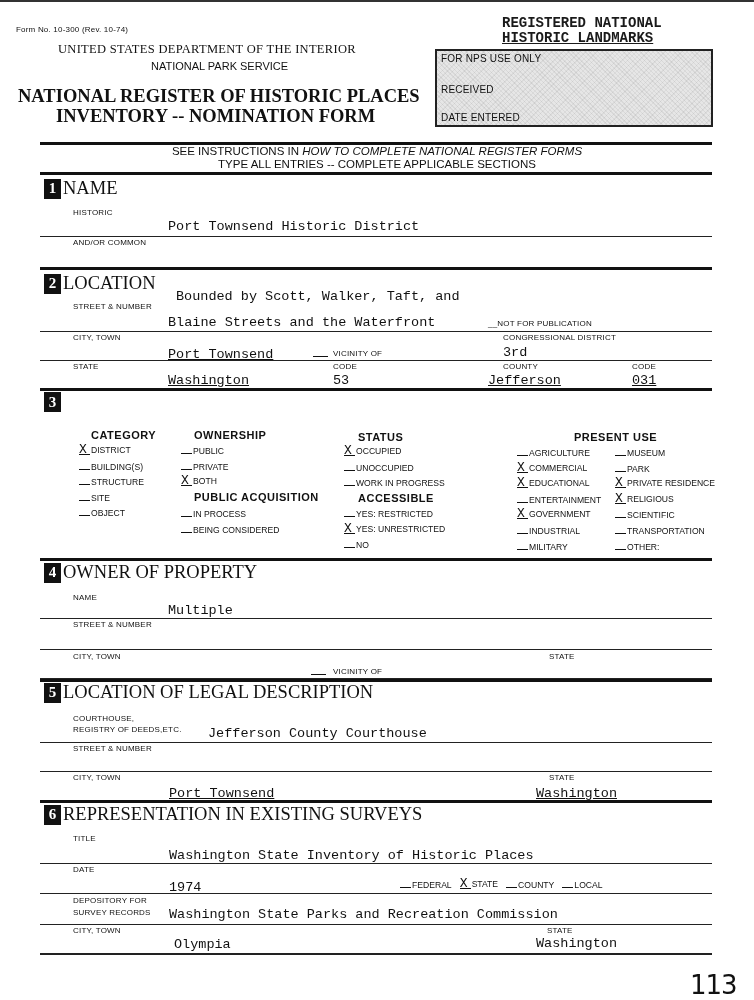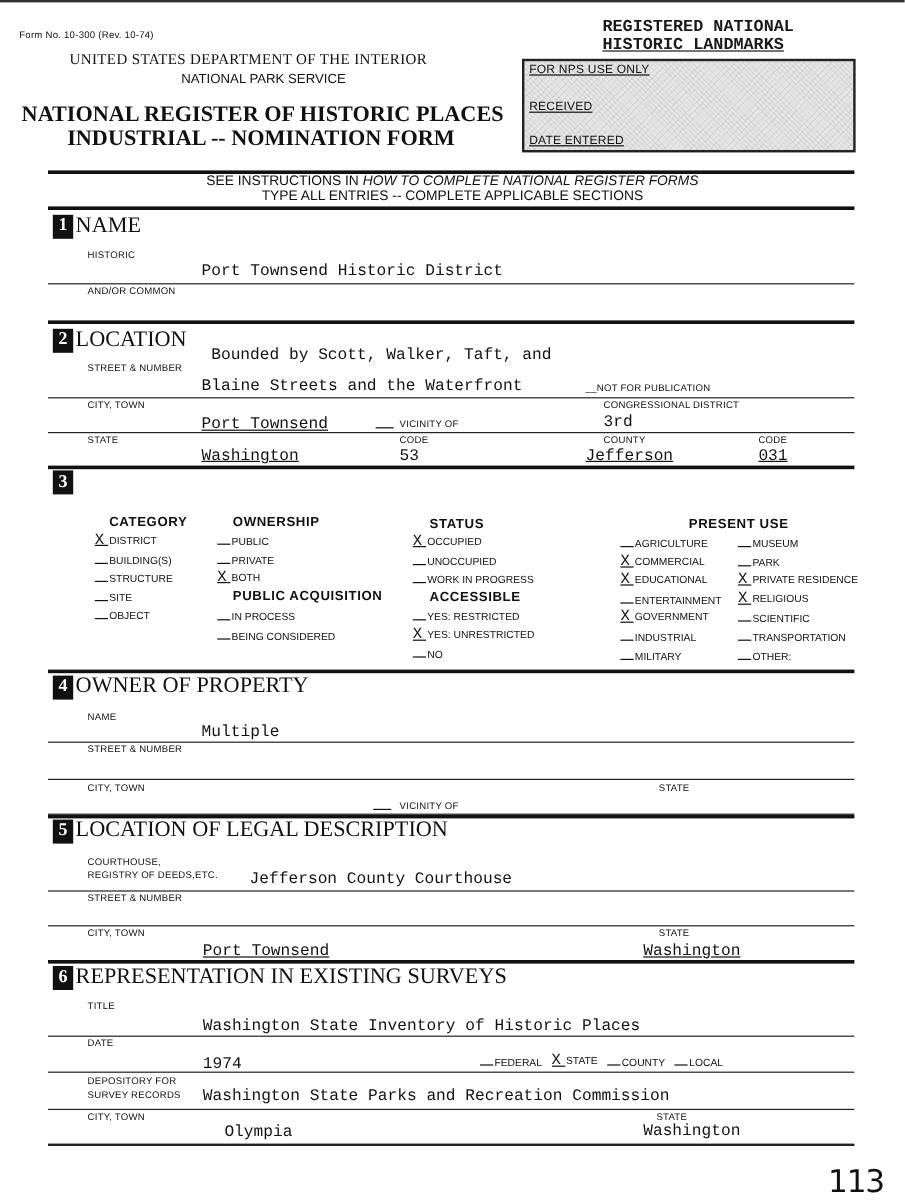--- a/index.html
+++ b/index.html
@@ -14,33 +14,33 @@
   .rule.thick { height: 3px; background: #111; }
   .sec-head { position: absolute; left: 44px; display: flex; align-items: center; }
   .sec-num { background: #111; color: #fff; font-family: "Liberation Serif", serif; font-weight: bold; font-size: 15px; width: 17px; height: 20px; display: flex; align-items: center; justify-content: center; margin-right: 2px; }
   .sec-title { font-family: "Liberation Serif", serif; font-size: 18.5px; color: #111; white-space: nowrap; }
   .cls-head { font-family: "Liberation Sans", sans-serif; font-weight: bold; font-size: 11px; letter-spacing: 0.5px; white-space: nowrap; }
   .opt { font-family: "Liberation Sans", sans-serif; font-size: 8.6px; white-space: nowrap; display: flex; align-items: baseline; }
   .opt .mark { display: inline-block; width: 11px; font-family: "Liberation Mono", monospace; font-size: 13px; line-height: 8px; border-bottom: 1px solid #111; text-align: left; margin-right: 1px; height: 9px; }
   .nps-box { position: absolute; left: 435px; top: 49px; width: 278px; height: 78px; border: 2px solid #222;
     background-color: #e6e6e6;
     background-image: repeating-linear-gradient(45deg, rgba(0,0,0,0.06) 0 1px, transparent 1px 3px), repeating-linear-gradient(-45deg, rgba(0,0,0,0.05) 0 1px, transparent 1px 4px); }
-  .nps-box .lbl { font-size: 10px; position: absolute; left: 4px; text-decoration: underline; }
+  .nps-box .lbl { font-size: 10px; position: absolute; left: 4px; }
   .stamp { font-family: "Liberation Mono", monospace; font-weight: bold; font-size: 14px; line-height: 15px; color: #1a1a1a; white-space: nowrap; }
 </style>
 </head>
 <body>
 
 <div class="abs" style="left:0;top:0;width:754px;height:2px;background:#333;"></div>
 
 <div class="abs lbl" style="left:16px;top:25px;font-size:8px;text-transform:none;">Form No. 10-300 (Rev. 10-74)</div>
 <div class="abs serif" style="left:58px;top:42px;font-size:12.5px;letter-spacing:0.3px;white-space:nowrap;">UNITED STATES DEPARTMENT OF THE INTERIOR</div>
 <div class="abs sans" style="left:151px;top:60px;font-size:11px;white-space:nowrap;">NATIONAL PARK SERVICE</div>
 <div class="abs serif" style="left:18px;top:86px;font-size:18.5px;font-weight:bold;white-space:nowrap;">NATIONAL REGISTER OF HISTORIC PLACES</div>
-<div class="abs serif" style="left:56px;top:106px;font-size:18.5px;font-weight:bold;white-space:nowrap;">INDUSTRIAL -- NOMINATION FORM</div>
+<div class="abs serif" style="left:56px;top:106px;font-size:18.5px;font-weight:bold;white-space:nowrap;">INVENTORY -- NOMINATION FORM</div>
 
 <div class="abs stamp" style="left:502px;top:16px;">
   <div>REGISTERED NATIONAL</div>
   <div style="text-decoration:underline;">HISTORIC LANDMARKS</div>
 </div>
 
 <div class="nps-box">
   <div class="lbl" style="top:2px;">FOR NPS USE ONLY</div>
   <div class="lbl" style="top:33px;">RECEIVED</div>
   <div class="lbl" style="top:61px;">DATE ENTERED</div>
@@ -300,17 +300,17 @@
       <span>LOCAL</span>
     </div>
 </div>
 <div class="rule" style="top:893px;"></div>
 <div class="abs lbl" style="left:73px;top:896px;">DEPOSITORY FOR</div>
 <div class="abs lbl" style="left:73px;top:908px;">SURVEY RECORDS</div>
 <div class="abs typed" style="left:169px;top:907px;">Washington State Parks and Recreation Commission</div>
 <div class="rule" style="top:924px;"></div>
 <div class="abs lbl" style="left:73px;top:926px;">CITY, TOWN</div>
 <div class="abs lbl" style="left:547px;top:926px;">STATE</div>
-<div class="abs typed" style="left:187px;top:937px;">Olympia</div>
+<div class="abs typed" style="left:174px;top:937px;">Olympia</div>
 <div class="abs typed" style="left:536px;top:936px;">Washington</div>
 <div class="rule" style="top:953px;height:2px;"></div>
 
 <div class="abs" style="left:690px;top:970px;font-family:'DejaVu Sans',sans-serif;font-size:26px;letter-spacing:-1px;">113</div>
 
 </body></html>

